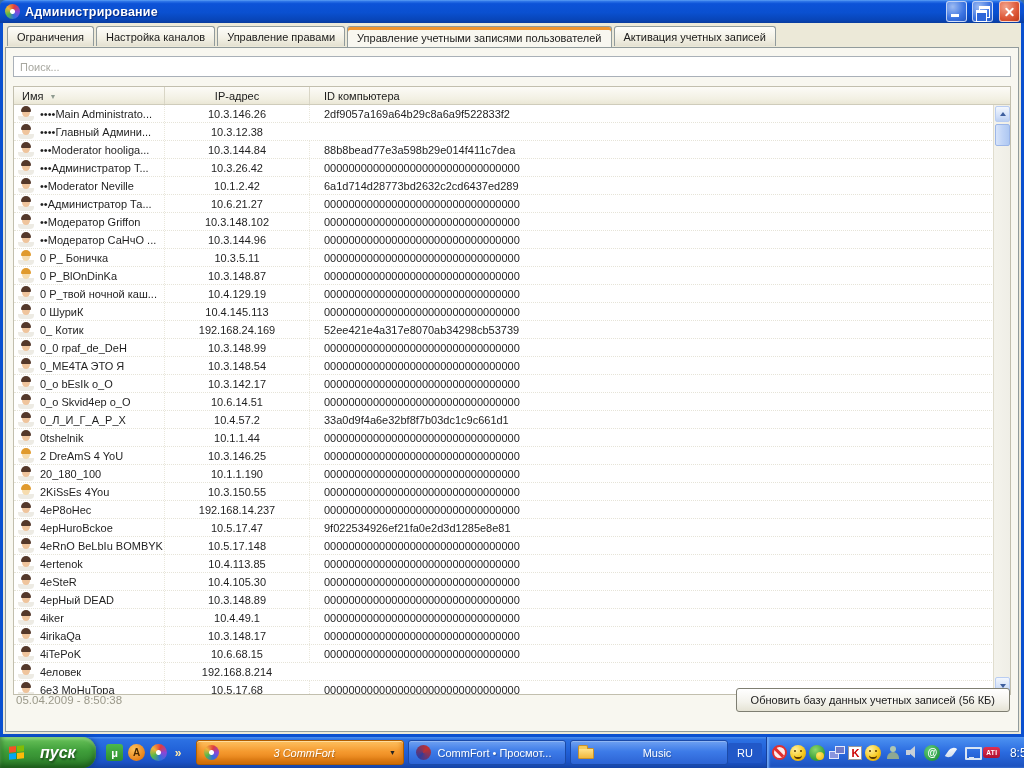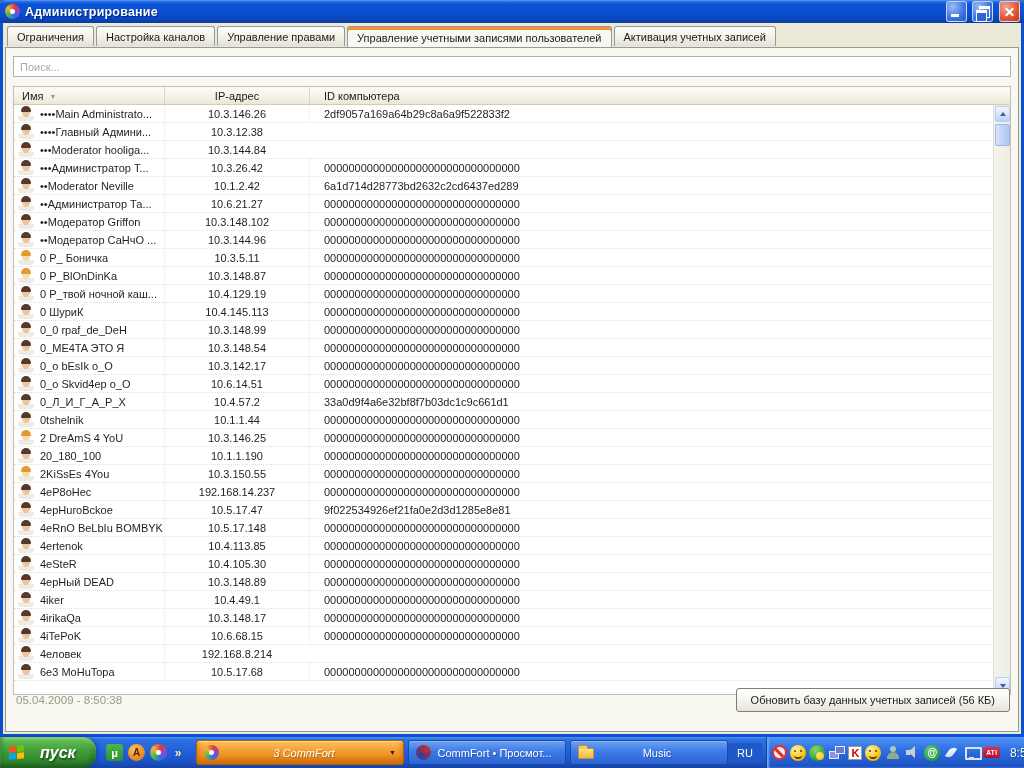--- a/index.html
+++ b/index.html
@@ -208,20 +208,21 @@
               </span>
               <span class="cell c-ip">10.3.12.38</span>
             </div>
 
             <div class="trow">
               <span class="cell c-name">
                 <span class="avatar user-avatar-icon"></span>
                 <span>•••Moderator hooliga...</span>
               </span>
               <span class="cell c-ip">10.3.144.84</span>
+              <span class="cell c-id">88b8bead77e3a598b29e014f411c7dea</span>
             </div>
 
             <div class="trow">
               <span class="cell c-name">
                 <span class="avatar user-avatar-icon"></span>
                 <span>•••Администратор Т...</span>
               </span>
               <span class="cell c-ip">10.3.26.42</span>
               <span class="cell c-id">00000000000000000000000000000000</span>
             </div>
@@ -291,20 +292,28 @@
 
             <div class="trow">
               <span class="cell c-name">
                 <span class="avatar user-avatar-icon"></span>
                 <span>0 ШуриК</span>
               </span>
               <span class="cell c-ip">10.4.145.113</span>
               <span class="cell c-id">00000000000000000000000000000000</span>
             </div>
 
+            <div class="trow">
+              <span class="cell c-name">
+                <span class="avatar user-avatar-icon"></span>
+                <span>0_ Котик</span>
+              </span>
+              <span class="cell c-ip">192.168.24.169</span>
+              <span class="cell c-id">52ee421e4a317e8070ab34298cb53739</span>
+            </div>
 
             <div class="trow">
               <span class="cell c-name">
                 <span class="avatar user-avatar-icon"></span>
                 <span>0_0 rpaf_de_DeH</span>
               </span>
               <span class="cell c-ip">10.3.148.99</span>
               <span class="cell c-id">00000000000000000000000000000000</span>
             </div>
 

